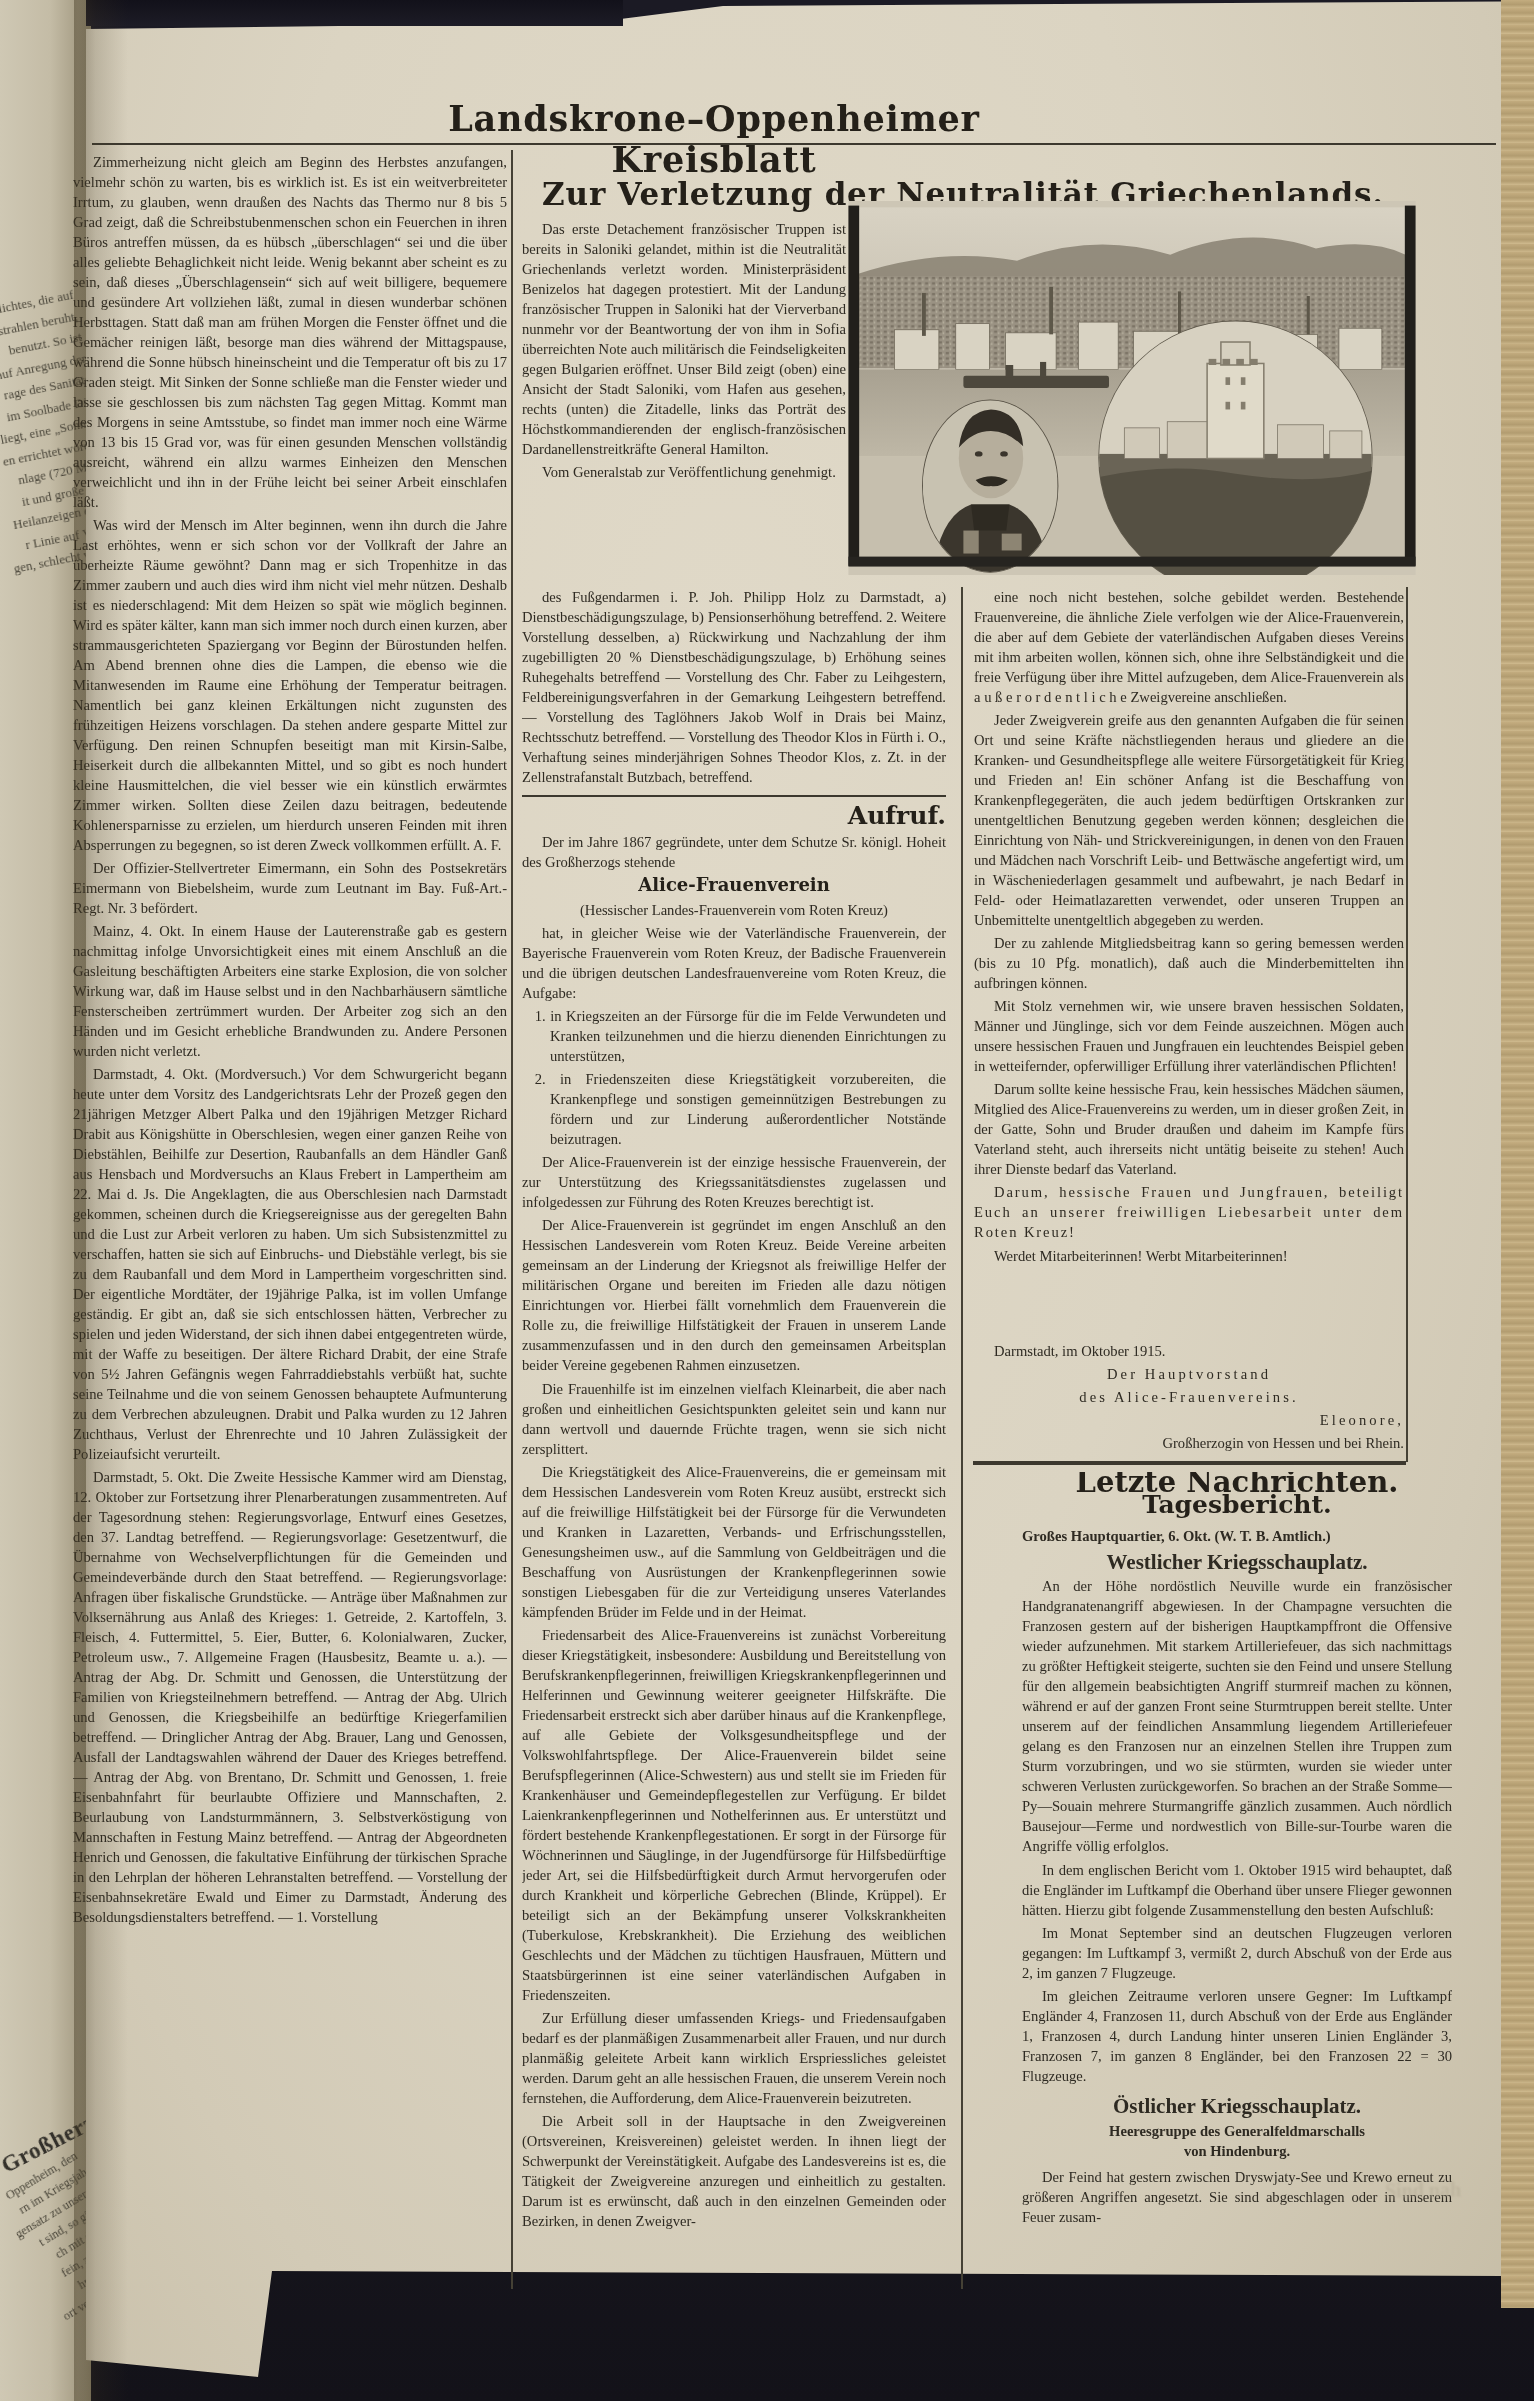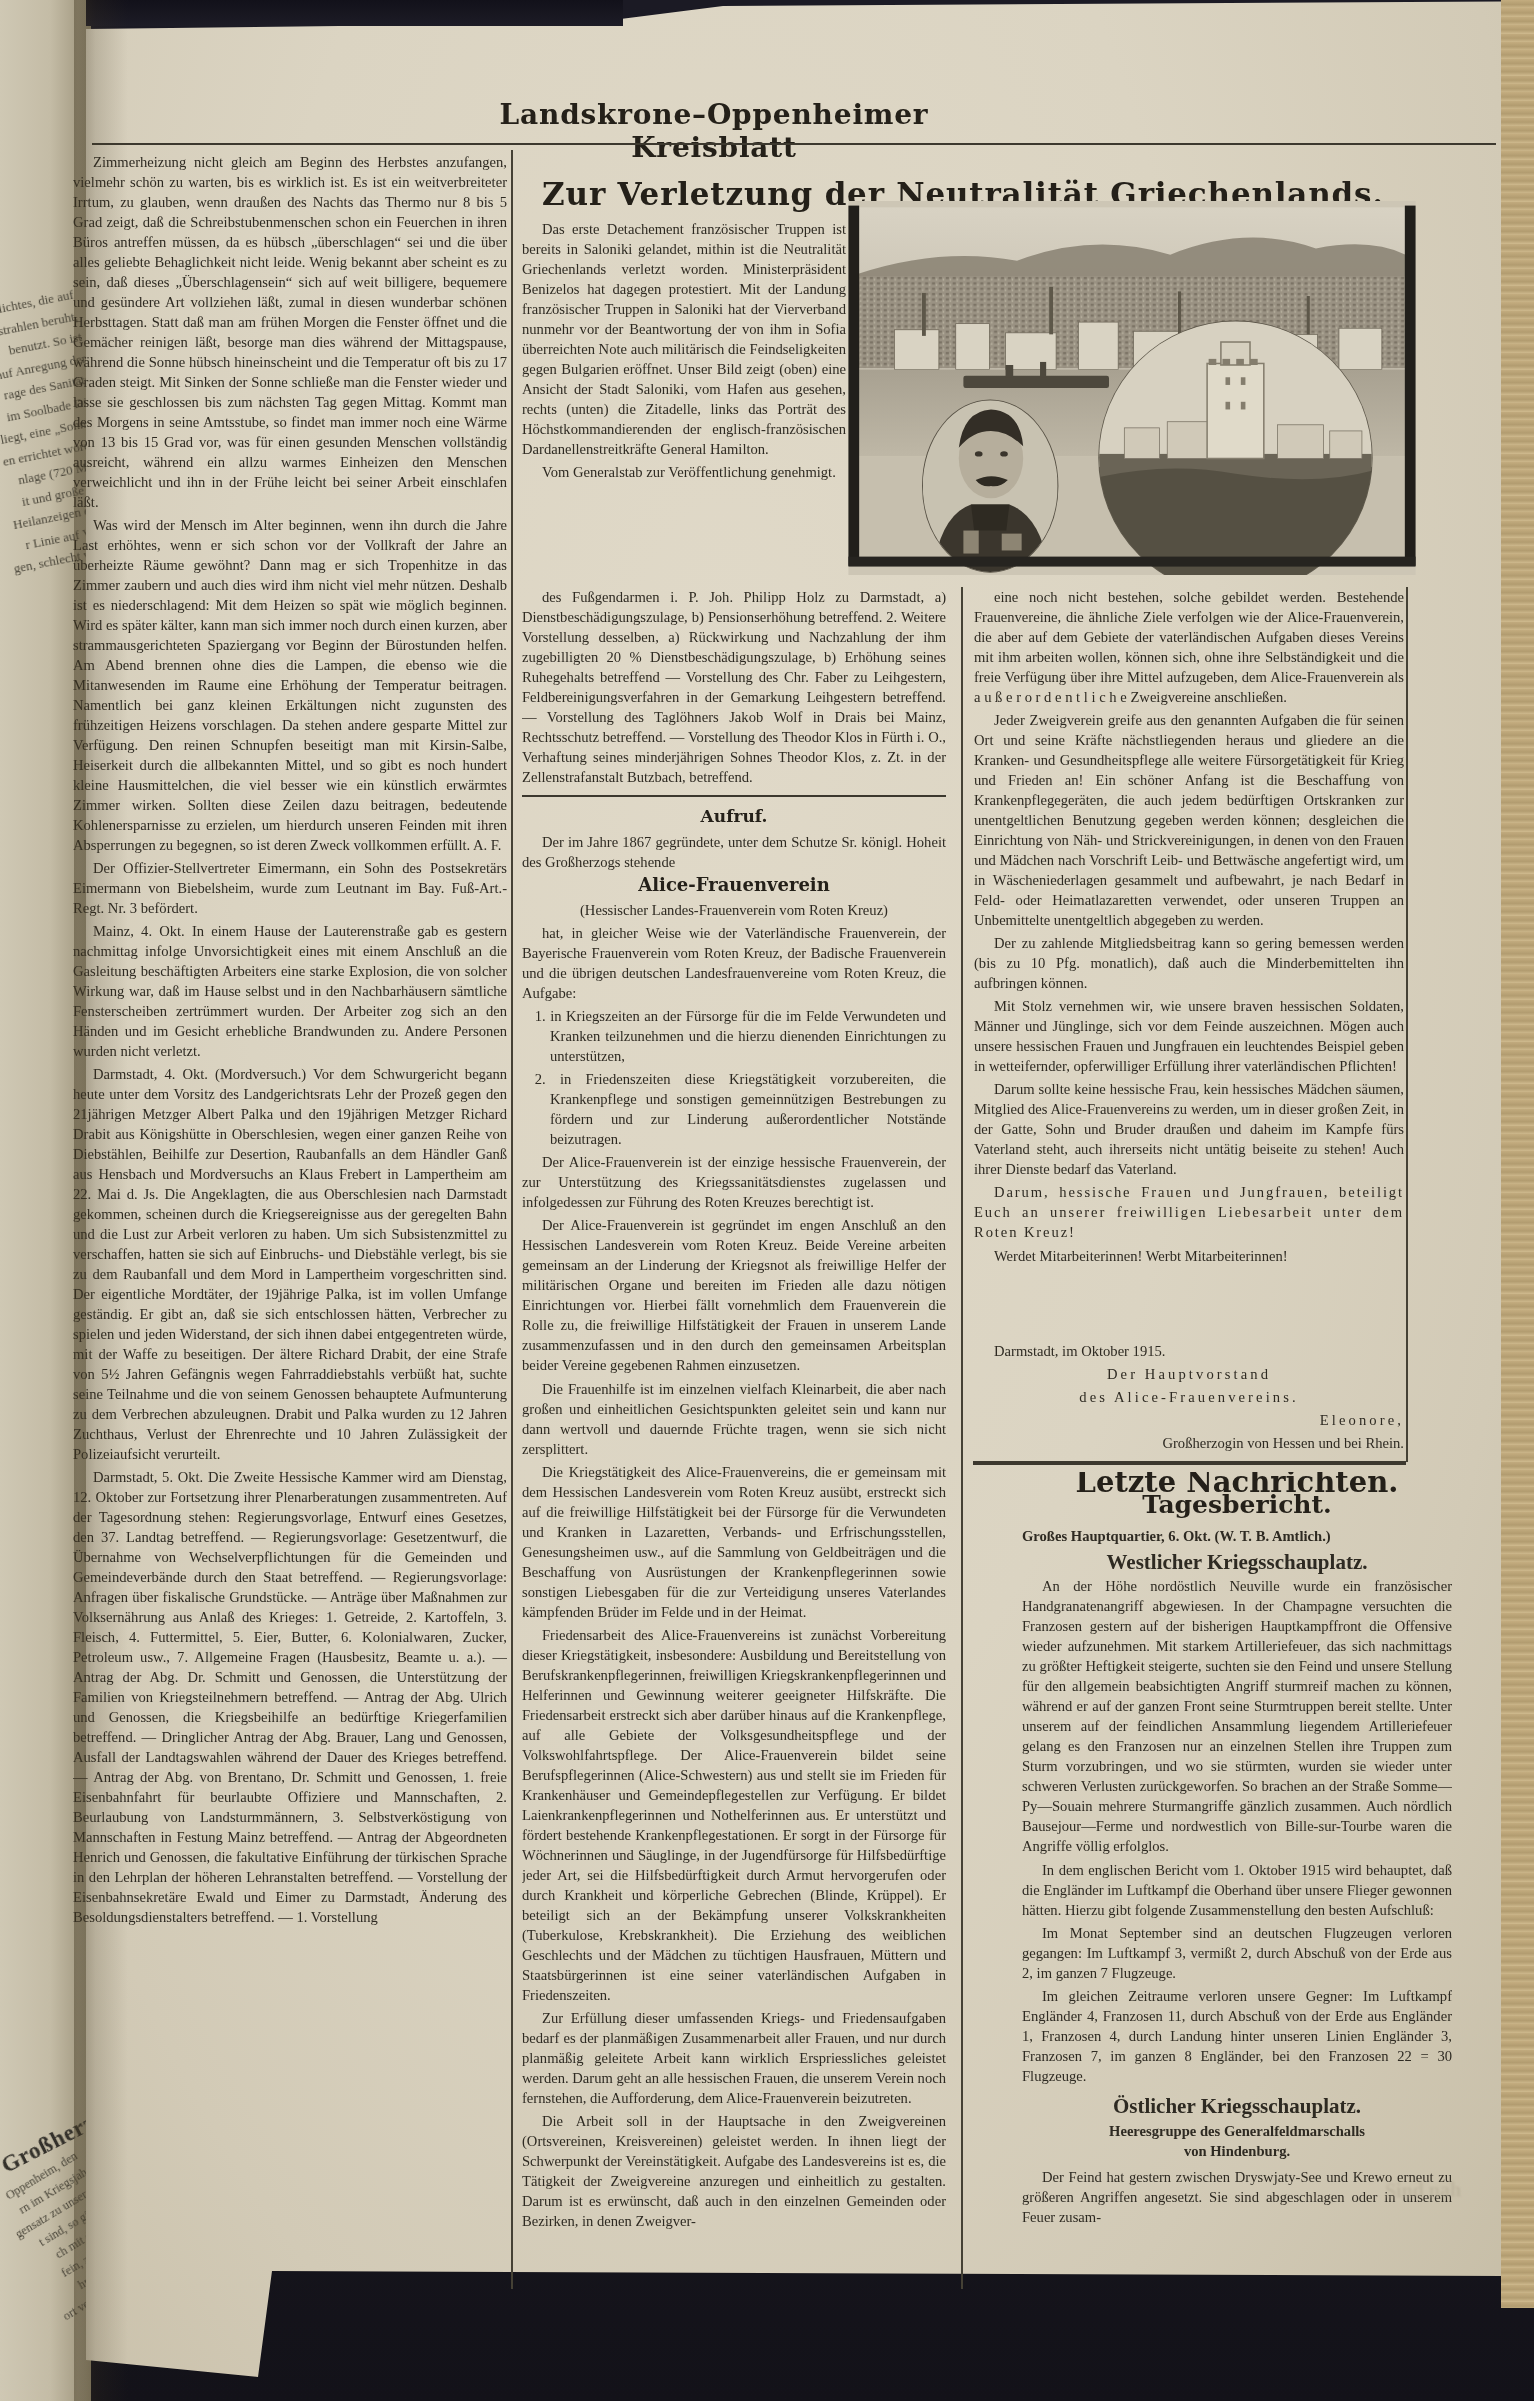--- a/index.html
+++ b/index.html
@@ -26,38 +26,38 @@
     background:radial-gradient(ellipse at 45% 30%,#e0d9c8 0%,#dbd4c2 45%,#d2cab6 75%,#c6bda6 100%);
     clip-path:polygon(0px 29px,503px 23px,637px 6.1px,1416px 1.5px,1416px 2276px,186px 2271px,172px 2377px,0px 2360px,0px 29px);
     box-shadow:0 0 46px rgba(0,0,0,.6);}
   #page-edge{position:absolute;left:1501px;top:0;width:34px;height:2308px;
     background:repeating-linear-gradient(180deg,#c3ac7f 0px,#b29c70 4.6px,#cdb88c 8.4px),
                linear-gradient(90deg,rgba(0,0,0,.25),rgba(0,0,0,0));}
   .rule-h{position:absolute;background:#3c382e;filter:blur(0.3px);}
   .rule-v{position:absolute;background:#454135;width:1.5px;filter:blur(0.3px);}
   
   #masthead{position:absolute;left:430px;top:98px;width:568px;text-align:center;
-    font-family:"DejaVu Serif",serif;font-weight:bold;font-size:28px;color:#242019;
+    font-family:"DejaVu Serif",serif;font-weight:bold;font-size:35px;color:#242019;
     letter-spacing:0.8px;filter:blur(0.3px);}
   
   .col{position:absolute;overflow:hidden;font-size:14.6px;line-height:20px;
     color:#2e2a22;filter:blur(0.3px);}
   .col p{margin:0 0 3.1px 0;}
   .s-p{text-align:justify;text-indent:20px;}
   .s-li{text-align:justify;padding-left:28px;text-indent:-15.3px;}
   .s-c{text-align:center;text-indent:0;}
   .s-r{text-align:right;text-indent:0;}
   .s-sp{text-align:justify;text-indent:20px;letter-spacing:1.9px;}
   .hd1{font-family:"DejaVu Serif",serif;font-weight:bold;text-align:center;color:#242019;}
   .inner-rule{height:2.3px;background:#3c382e;margin:7.7px 0 9.2px 0;filter:blur(0.2px);}
   
   #headline1{position:absolute;left:522px;top:176px;width:882px;
     font-family:"DejaVu Serif",serif;font-weight:bold;font-size:31px;text-align:center;
     color:#242019;filter:blur(0.3px);letter-spacing:0.8px;}
-  #aufruf-h{font-size:17px;margin:4.6px 0 6.1px 0;}
+  #aufruf-h{font-size:25px;margin:4.6px 0 6.1px 0;text-align:right;}
   #alice-h{font-size:18px;margin:3.1px 0 4.6px 0;}
   #letzte-h{font-size:29px;margin:0 0 3.1px 0;}
   #tages-h{font-size:25px;margin:0 0 10.7px 0;}
   .subhead{font-weight:bold;text-align:center;font-size:21px;margin:6.1px 0 4.6px 0;}
   
   #photo-block{position:absolute;left:848px;top:201px;width:568px;height:374px;}
   #ghost-text{position:absolute;left:1331px;top:2179px;width:184px;color:#b4ab95;
     font-weight:bold;font-size:20px;transform:rotate(-1deg);opacity:.55;filter:blur(0.8px);text-align:center;}
   #top-strip{position:absolute;left:86px;top:0;width:537px;height:26px;
     background:linear-gradient(180deg,#12111a,#1d1c26);}

